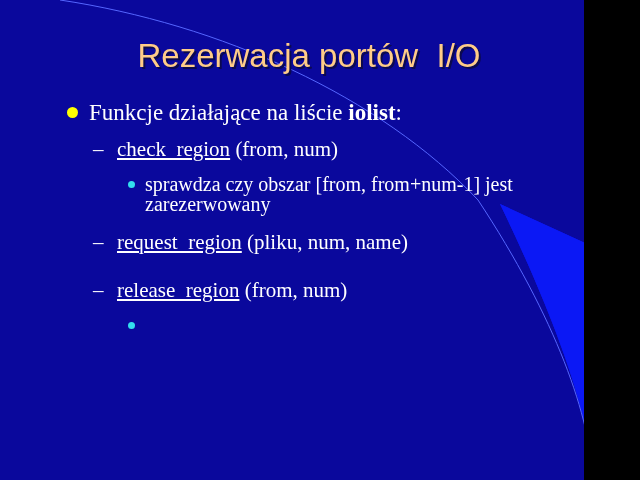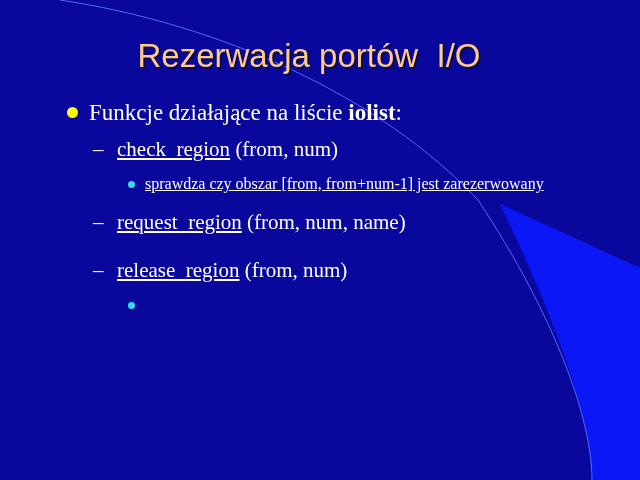--- a/index.html
+++ b/index.html
@@ -2,21 +2,21 @@
 <html><head>
 <meta charset="utf-8">
 <style>
   html, body {
     margin: 0;
     padding: 0;
     background: #000;
   }
   #slide {
     position: relative;
-    width: 640px;
+    width: 584px;
     height: 480px;
     overflow: hidden;
     background: #4d7c0f;
     font-family: "Liberation Serif", "DejaVu Serif", serif;
   }
   #bg-svg {
     position: absolute;
     left: 0; top: 0;
     width: 640px;
     height: 480px;
@@ -94,26 +94,25 @@
     position: absolute;
     left: 93px;
     top: 0;
     font-size: 21px;
     line-height: 27px;
     color: #ffffff;
   }
 
   
   .lvl3 {
-    font-size: 16px;
+    font-size: 20px;
     line-height: 20px;
     padding-left: 145px;
     padding-right: 36px;
     margin-bottom: 1px;
-    text-decoration: underline;
   }
   .lvl3 .bullet {
     width: 7px;
     height: 7px;
     background: #33ddee;
     left: 128px;
     top: 7px;
   }
 
   .u { text-decoration: underline; margin-top: 28px; }
@@ -161,21 +160,21 @@
 
       <div class="gap-m"></div>
 
       <div class="row lvl3">
         <span class="bullet"></span><span>sprawdza czy obszar [from, from+num-1] jest zarezerwowany</span>
       </div>
 
       <div class="gap-l"></div>
 
       <div class="row lvl2">
-        <span class="dash">–</span><span class="u">request_region</span><span> (from, num, name)</span>
+        <span class="dash">–</span><span class="u">request_region</span><span> (pliku, num, name)</span>
       </div>
 
       <div class="gap-m"></div>
 
 
       <div class="gap-m"></div>
 
       <div class="row lvl2">
         <span class="dash">–</span><span class="u">release_region</span><span> (from, num)</span>
       </div>

